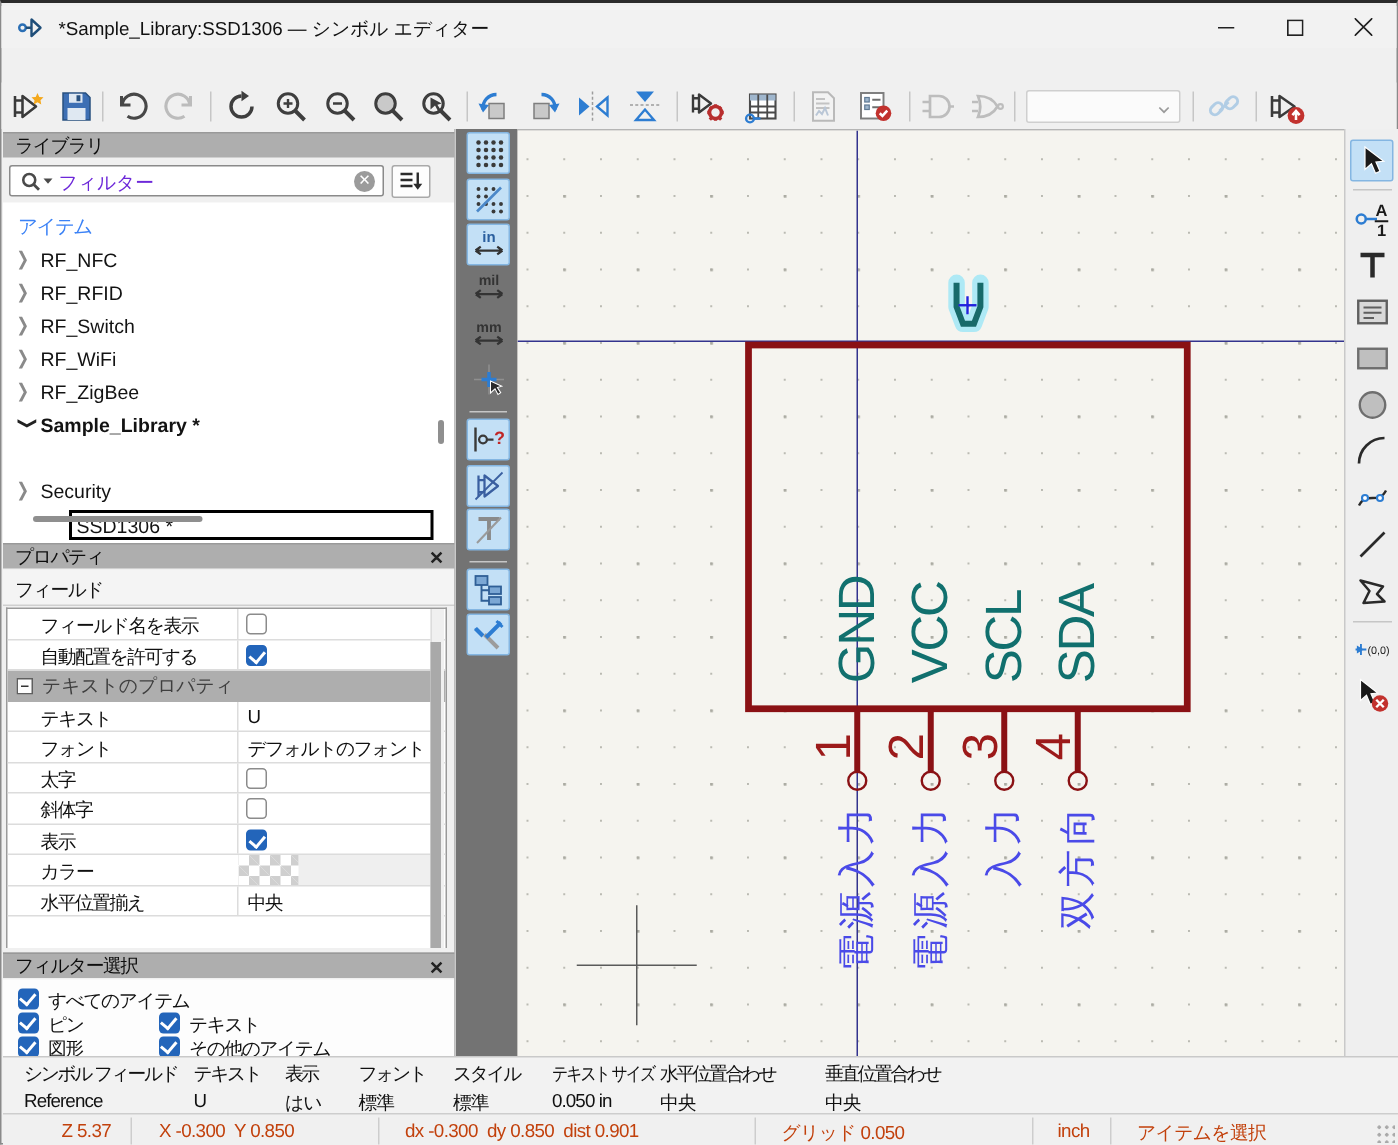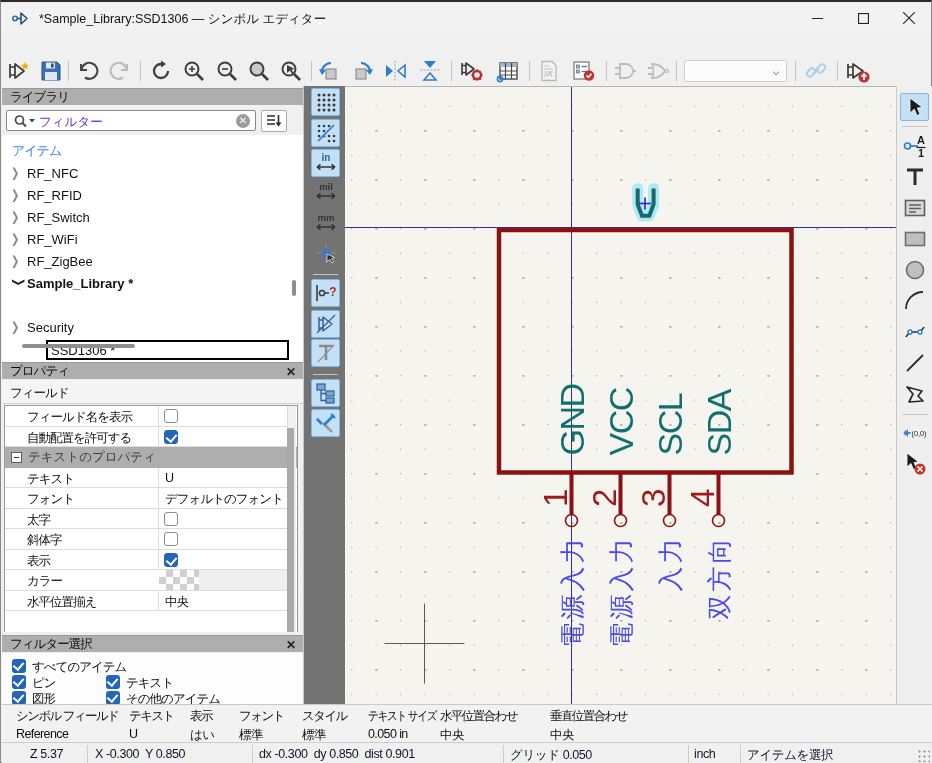--- a/index.html
+++ b/index.html
@@ -97,21 +97,21 @@
   #canvas { position:absolute; left:343px; top:0; width:551px; height:618px; background:#f5f4ef; border-top:1px solid #b5b5b5; }
 
   
   #messages { position:absolute; left:1px; top:702px; width:930px; height:38px; background:#f2f2f2; border-top:1px solid #c9c9c9; font-size:12.5px; }
   .msg-col { position:absolute; top:3px; }
   .msg-label { color:#101010; white-space:pre; letter-spacing:-1.6px; }
   .msg-value { color:#101010; white-space:pre; margin-top:2px; letter-spacing:-0.6px; }
 
   
   #statusbar { position:absolute; left:1px; top:740px; width:930px; height:22px; background:#f0f0f0; border-top:1px solid #cdcdcd; font-size:12.5px; }
-  .sb-text { position:absolute; top:4px; color:#0f172a; white-space:pre; letter-spacing:-0.4px; }
+  .sb-text { position:absolute; top:4px; color:#c2410c; white-space:pre; letter-spacing:-0.4px;margin-left:11px; }
   .sb-sep { position:absolute; top:2px; width:1px; height:18px; background:#cdcdcd; }
   #sb-grip { position:absolute; right:2px; top:6px; width:13px; height:13px;
      background-image:radial-gradient(circle,#a9a9a9 1.2px,transparent 1.3px); background-size:5px 5px; }
 
   svg { display:block; }
 </style>
 </head>
 <body>
 
 <div id="window">

